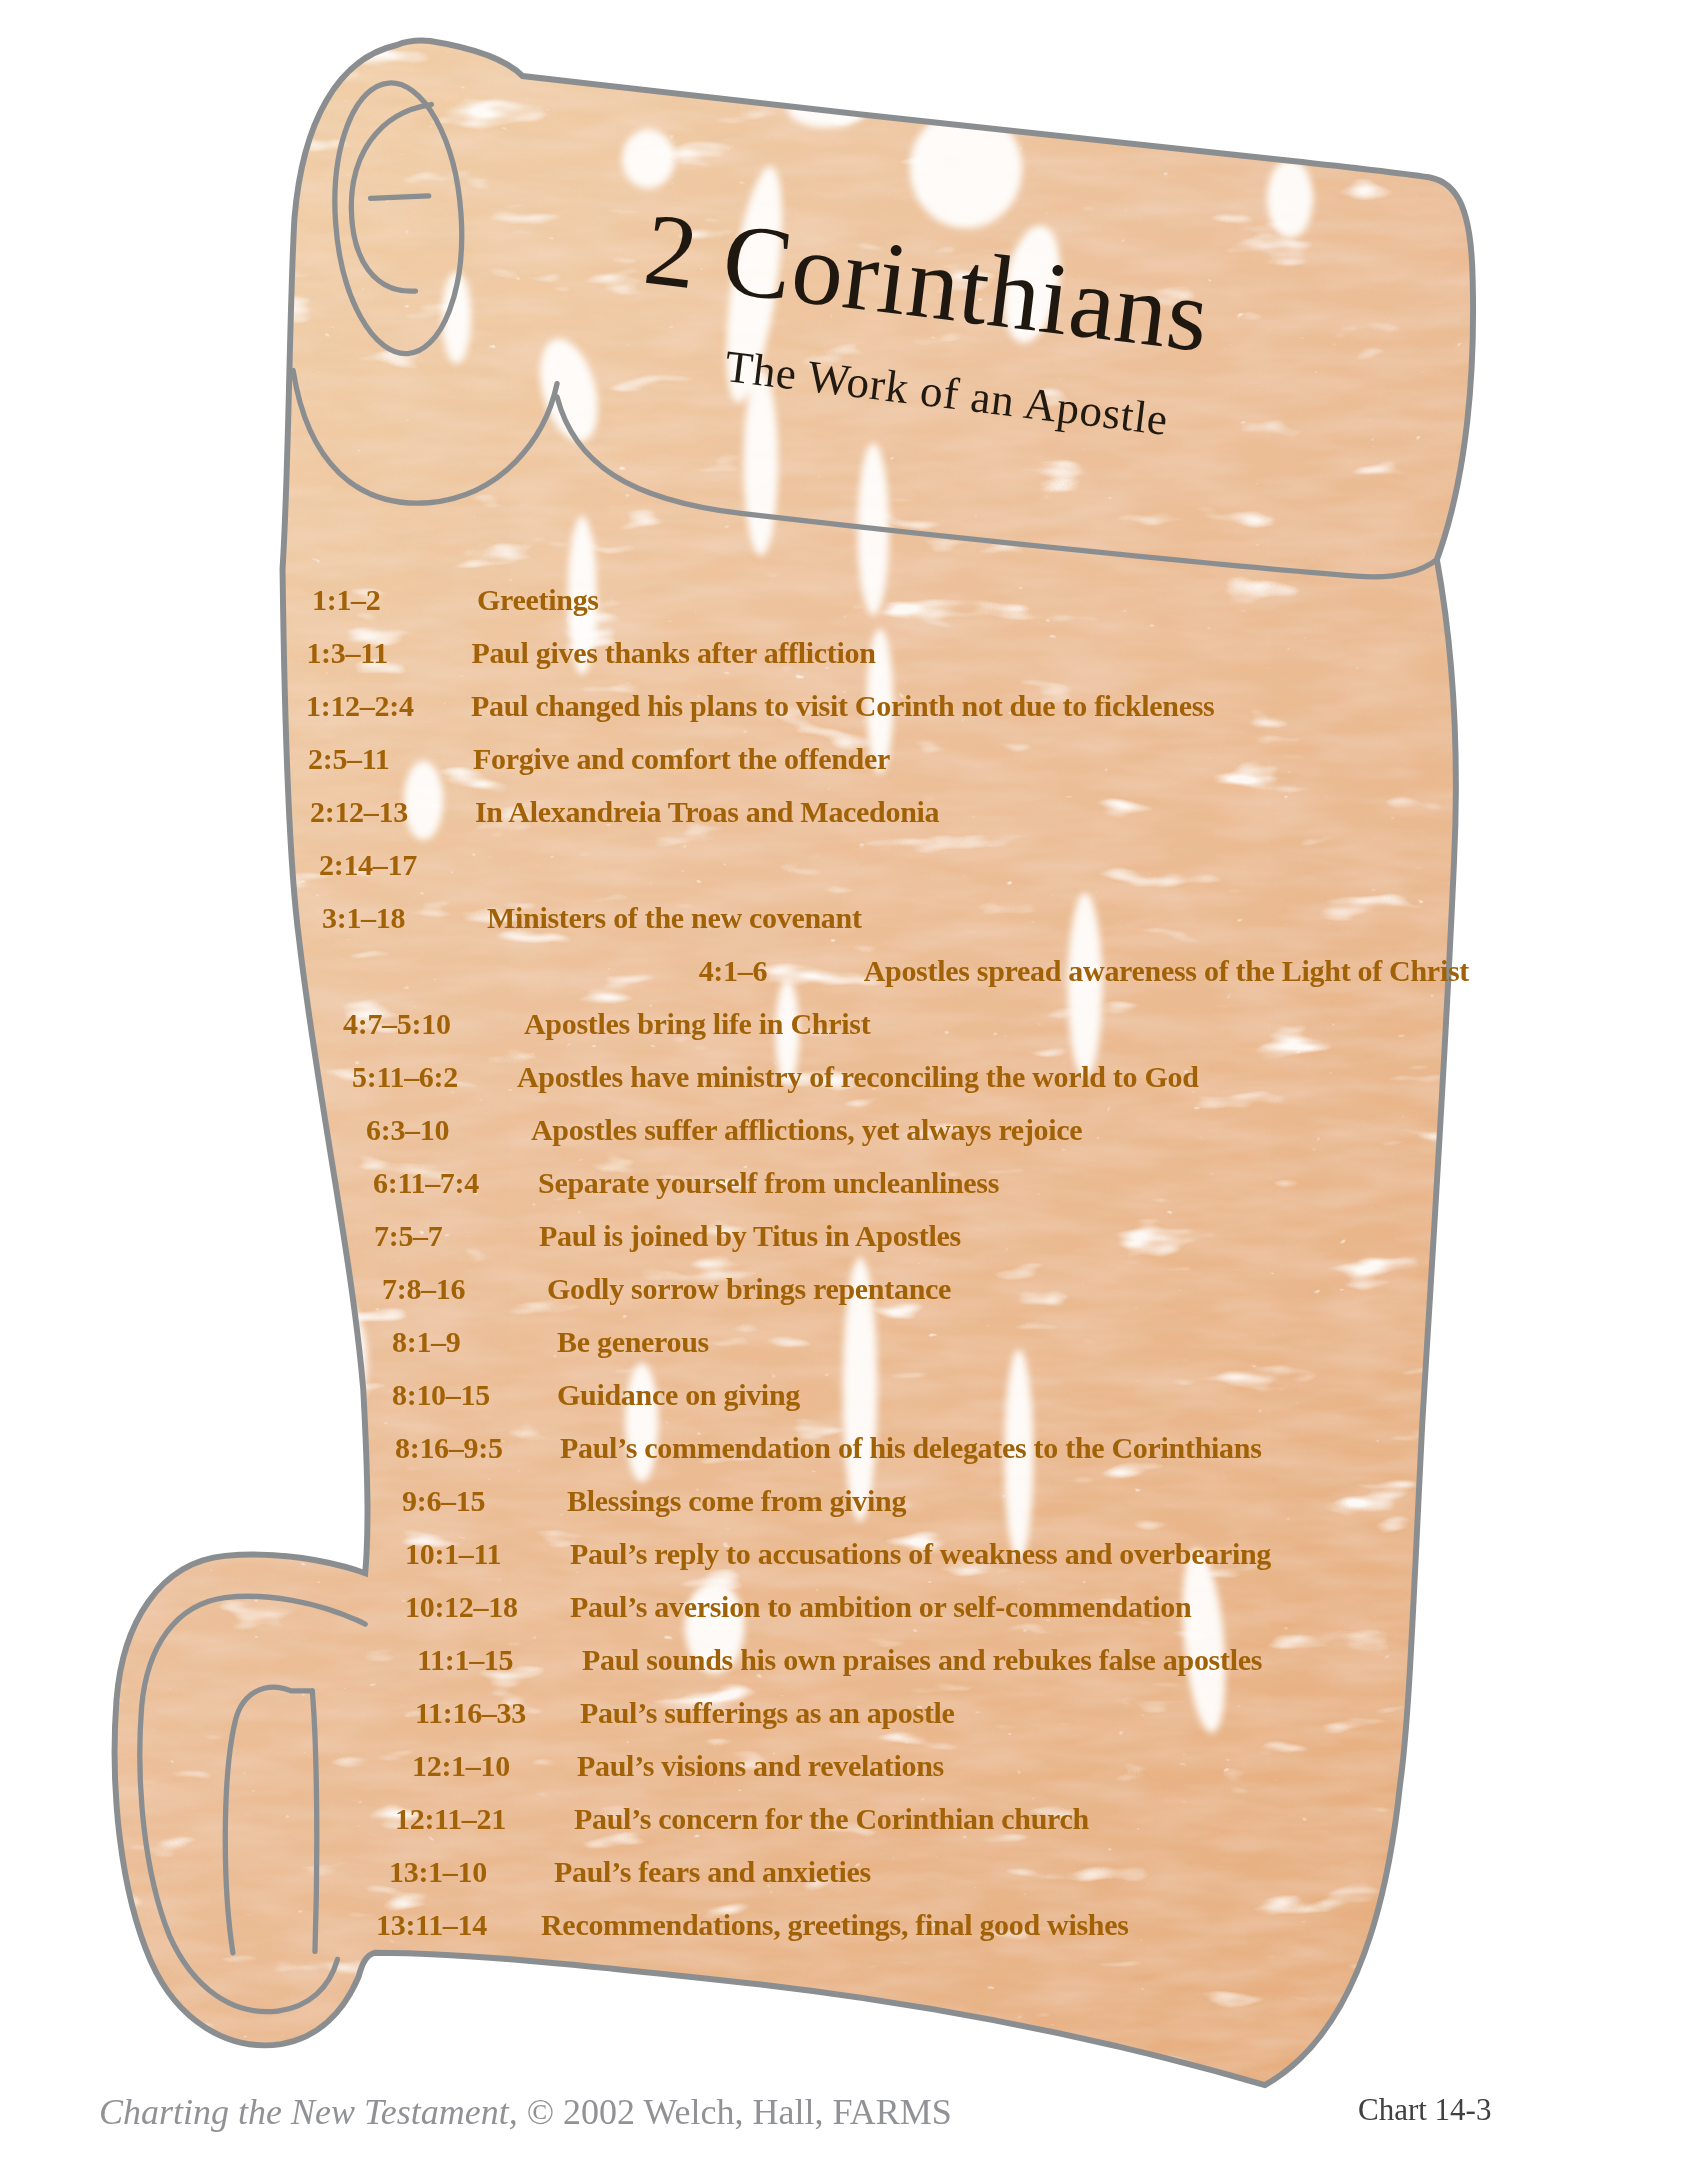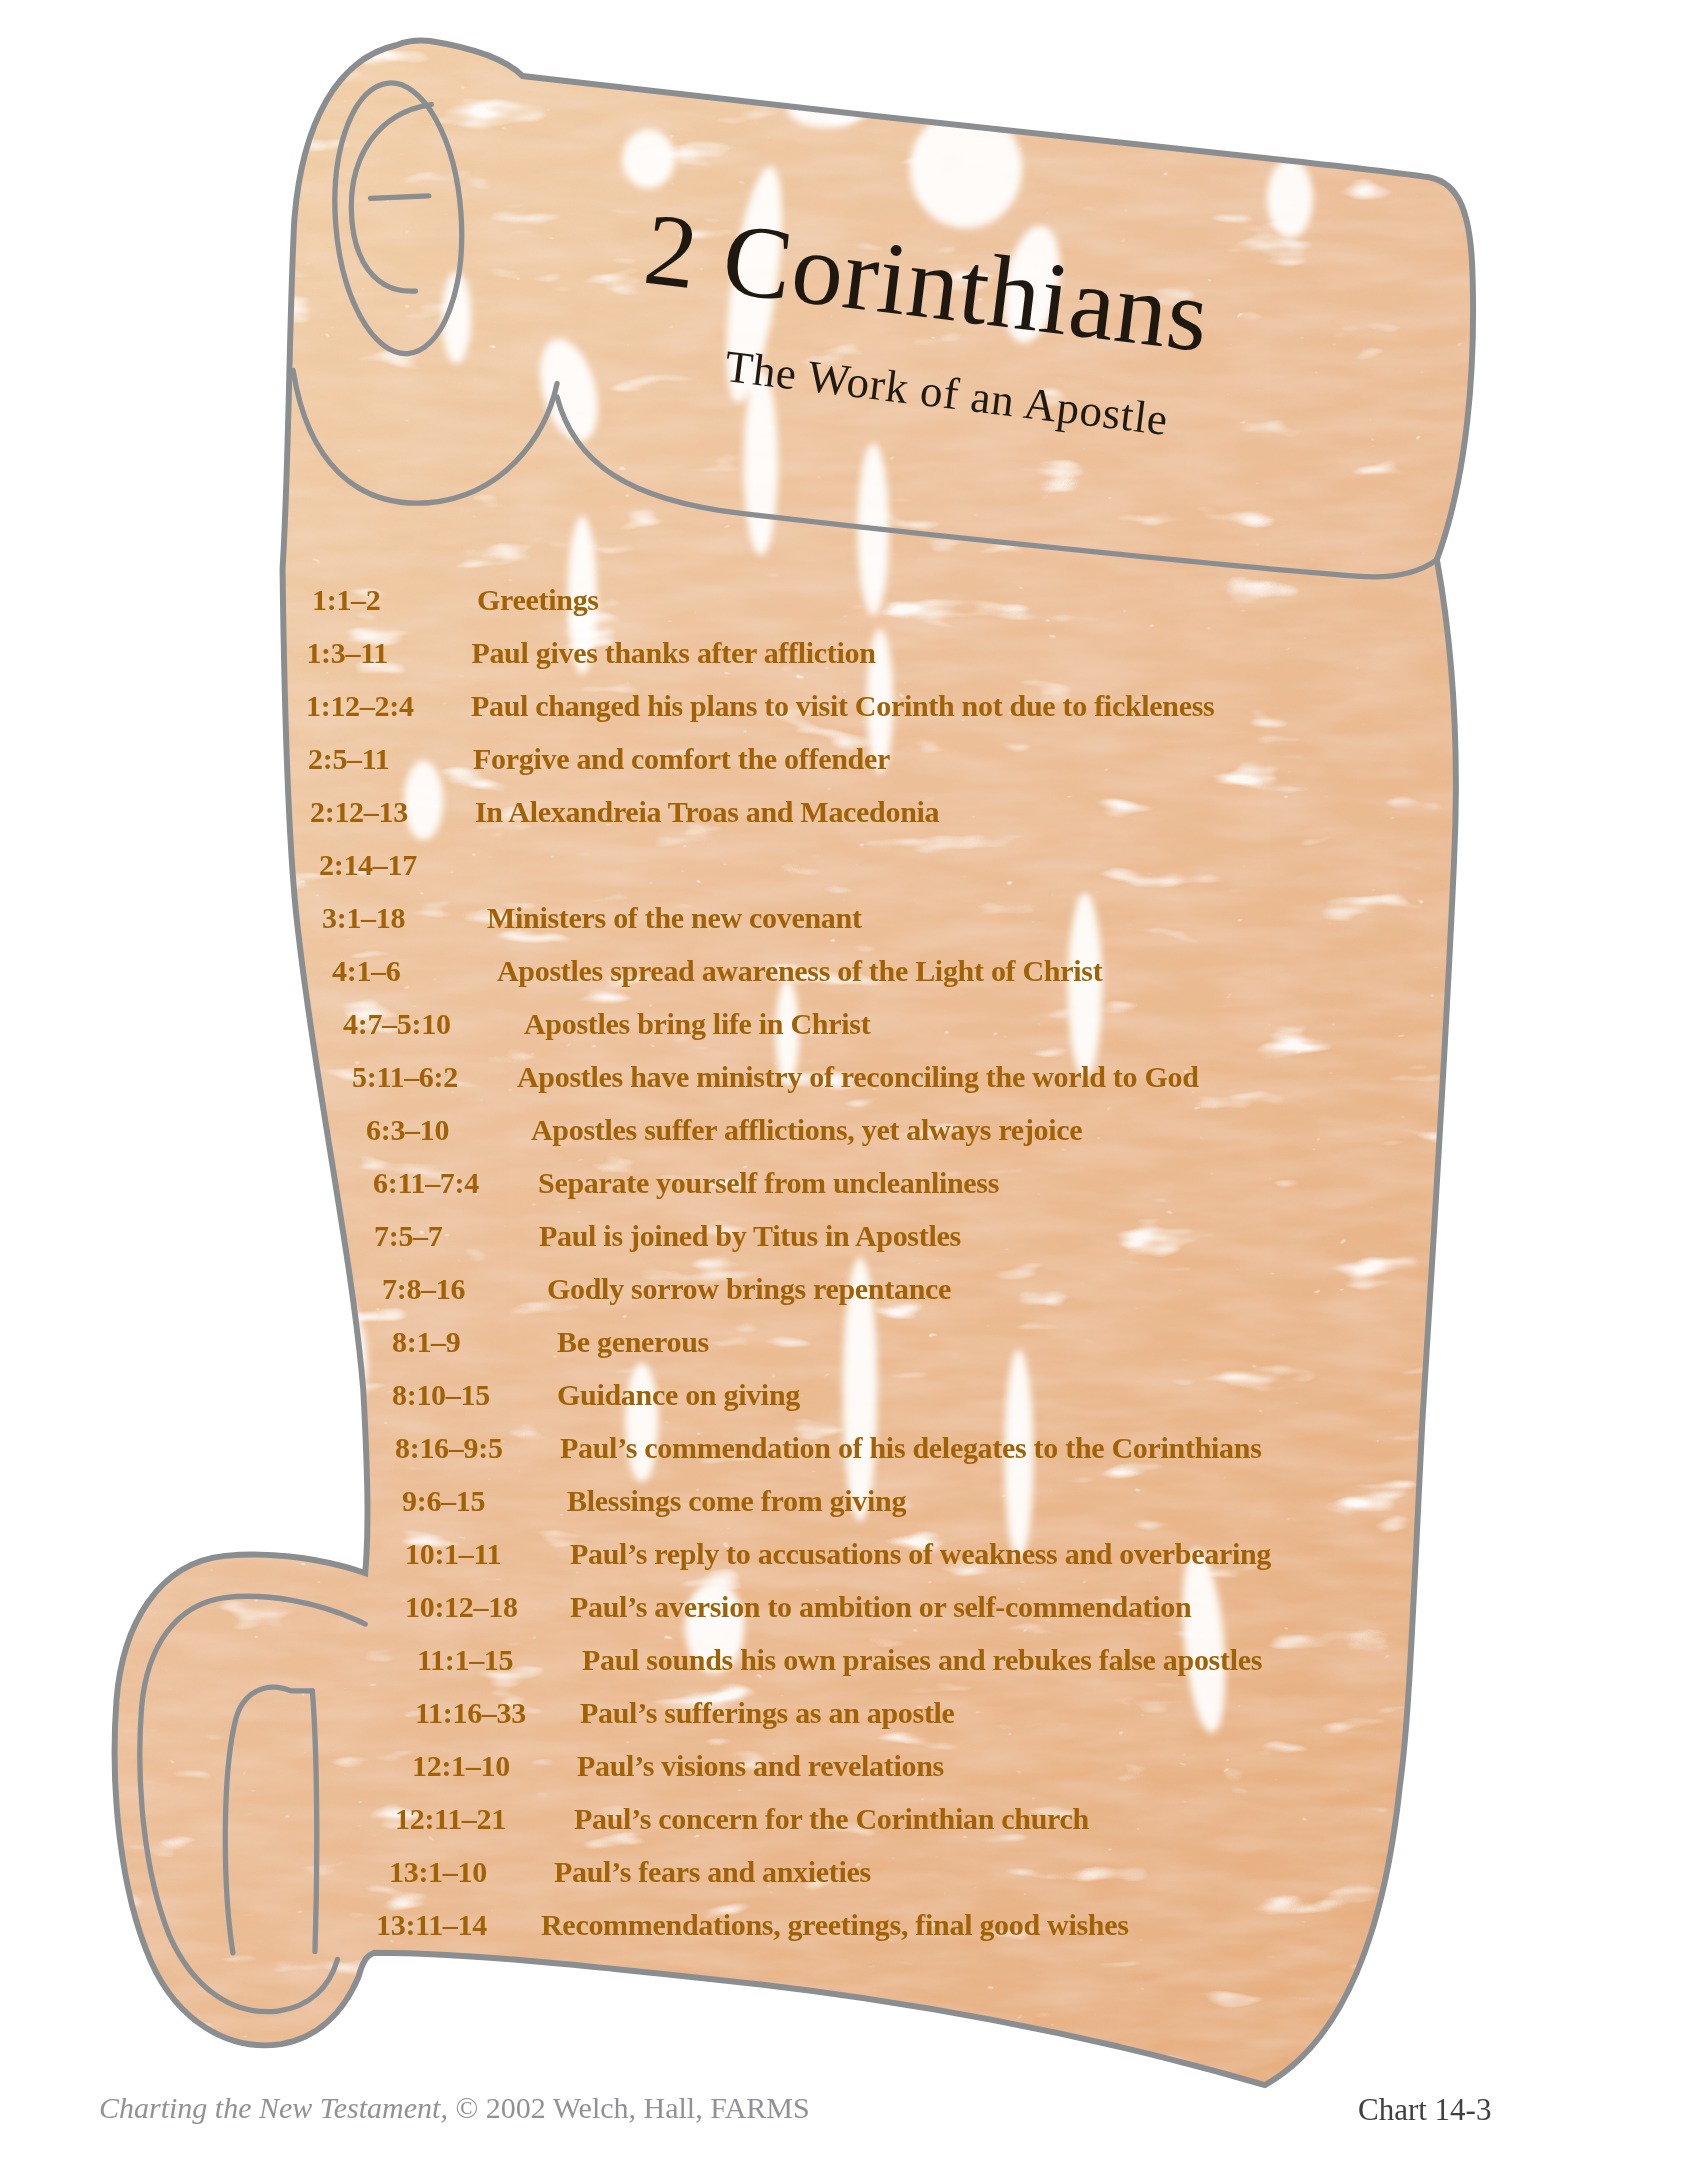--- a/index.html
+++ b/index.html
@@ -16,21 +16,21 @@
   .subtitle-block{position:absolute;left:728px;top:344px;transform:rotate(7deg);
     transform-origin:left top;color:#211a12;white-space:nowrap;}
   .subtitle{font-size:45px;line-height:1;letter-spacing:0.7px;font-weight:400;}
 
   .outline{position:absolute;left:278px;top:573px;width:1191px;}
   .orow{display:flex;height:53px;align-items:center;white-space:nowrap;
     font-weight:700;font-size:30px;letter-spacing:-0.3px;color:#a16207;}
   .orow .ref{flex:0 0 165px;}
   .orow .desc{flex:0 0 auto;}
 
-  .footer-credit{position:absolute;left:99px;top:2091px;font-size:30px;
+  .footer-credit{position:absolute;left:99px;top:2091px;font-size:36px;
     color:#909295;white-space:nowrap;}
   .footer-credit .it{font-style:italic;}
   .footer-chart{position:absolute;left:1358px;top:2092px;font-size:31px;
     color:#404040;white-space:nowrap;}
 </style>
 </head>
 <body>
 
 <div class="page">
 
@@ -173,21 +173,21 @@
         <span class="ref">2:12–13</span>
         <span class="desc">In Alexandreia Troas and Macedonia</span>
       </div>
       <div class="orow" style="padding-left: 41px;">
         <span class="ref">2:14–17</span>
       </div>
       <div class="orow" style="padding-left: 44px;">
         <span class="ref">3:1–18</span>
         <span class="desc">Ministers of the new covenant</span>
       </div>
-      <div class="orow" style="padding-left: 54px;">
+      <div class="orow" style="padding-left: 54px; justify-content: flex-end;">
         <span class="ref">4:1–6</span>
         <span class="desc">Apostles spread awareness of the Light of Christ</span>
       </div>
       <div class="orow" style="padding-left: 65px; gap: 16px;">
         <span class="ref">4:7–5:10</span>
         <span class="desc">Apostles bring life in Christ</span>
       </div>
       <div class="orow" style="padding-left: 74px;">
         <span class="ref">5:11–6:2</span>
         <span class="desc">Apostles have ministry of reconciling the world to God</span>

